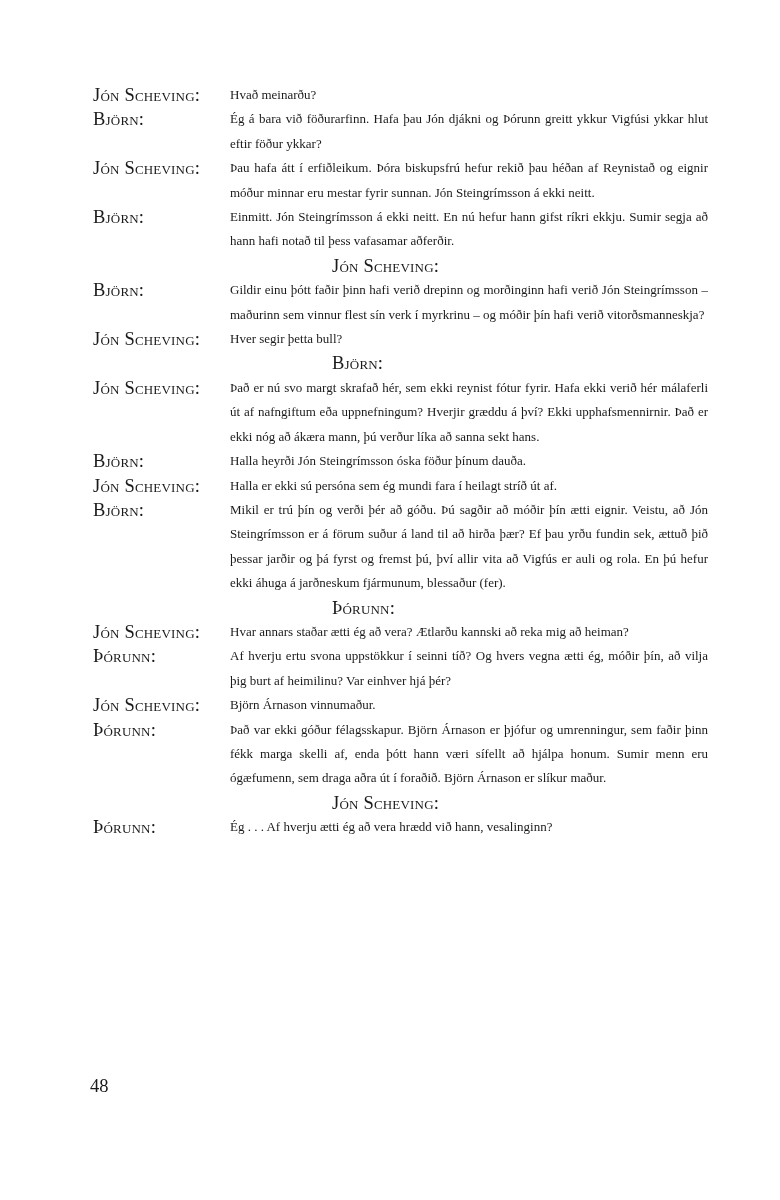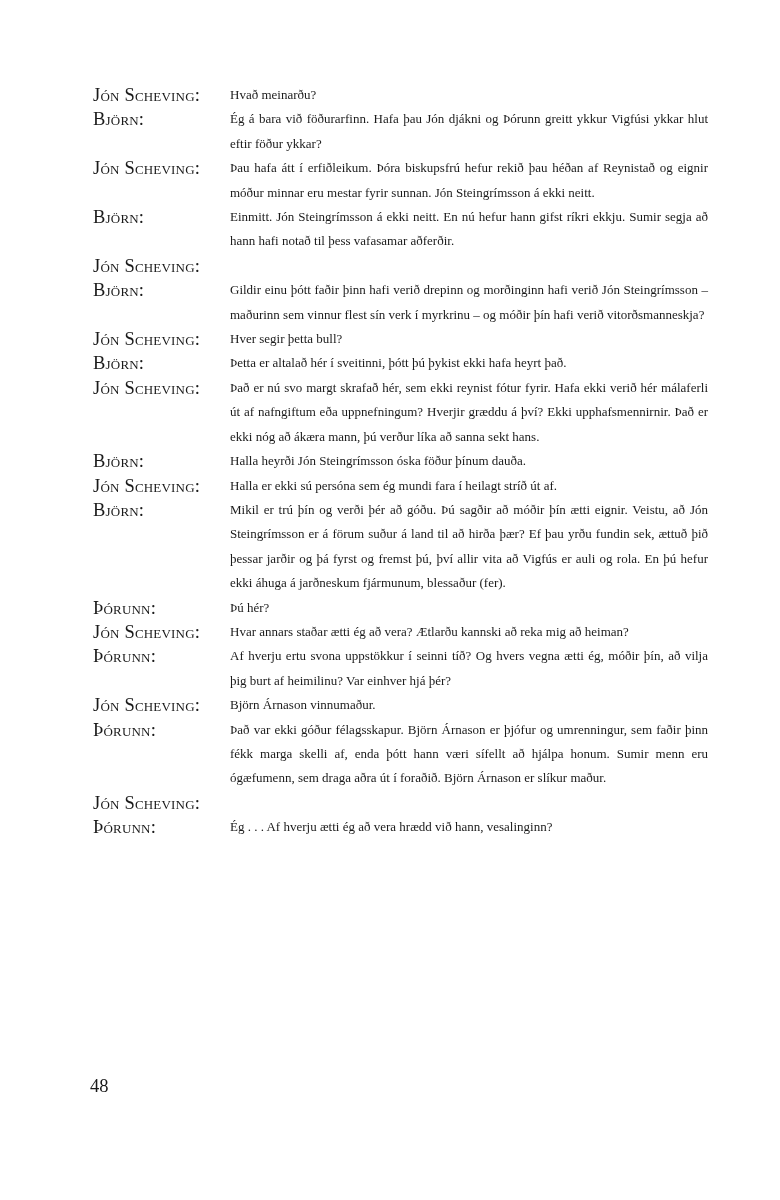--- a/index.html
+++ b/index.html
@@ -17,20 +17,21 @@
     }
     .page {
       position: absolute;
       left: 93px;
       top: 83px;
       width: 615px;
     }
     .entry {
       display: flex;
       align-items: flex-start;
+      justify-content: center;
     }
     .speaker {
       flex: 0 0 137px;
       font-size: 18.5px;
       line-height: 24.4px;
       font-variant: small-caps;
       letter-spacing: 0.2px;
       white-space: nowrap;
     }
     .line {
@@ -76,41 +77,39 @@
   <div class="entry">
     <span class="speaker">Björn:</span>
     <span class="line">Gildir einu þótt faðir þinn hafi verið drepinn og morðinginn hafi verið Jón Steingrímsson – maðurinn sem vinnur flest sín verk í myrkrinu – og móðir þín hafi verið vitorðsmanneskja?</span>
   </div>
   <div class="entry">
     <span class="speaker">Jón Scheving:</span>
     <span class="line">Hver segir þetta bull?</span>
   </div>
   <div class="entry">
     <span class="speaker">Björn:</span>
-    <span class="line">Þetta er altalað hér í sveitinni, þótt þú þykist ekki hafa heyrt það.</span>
   </div>
   <div class="entry">
     <span class="speaker">Jón Scheving:</span>
     <span class="line">Það er nú svo margt skrafað hér, sem ekki reynist fótur fyrir. Hafa ekki verið hér málaferli út af nafngiftum eða uppnefning­um? Hverjir græddu á því? Ekki upphafsmennirnir. Það er ekki nóg að ákæra mann, þú verður líka að sanna sekt hans.</span>
   </div>
   <div class="entry">
     <span class="speaker">Björn:</span>
     <span class="line">Halla heyrði Jón Steingrímsson óska föður þínum dauða.</span>
   </div>
   <div class="entry">
     <span class="speaker">Jón Scheving:</span>
     <span class="line">Halla er ekki sú persóna sem ég mundi fara í heilagt stríð út af.</span>
   </div>
   <div class="entry">
     <span class="speaker">Björn:</span>
     <span class="line"><span>Mikil er trú þín og verði þér að góðu. Þú sagðir að móðir þín ætti eignir. Veistu, að Jón Steingrímsson er á förum suður á land til að hirða þær? Ef þau yrðu fundin sek, ættuð þið þessar jarðir og þá fyrst og fremst þú, því allir vita að Vigfús er auli og rola. En þú hefur ekki áhuga á jarðneskum fjármunum, blessaður</span> <span class="ital">(fer).</span></span>
   </div>
   <div class="entry">
     <span class="speaker">Þórunn:</span>
-    <span class="line">Þú hér?</span>
   </div>
   <div class="entry">
     <span class="speaker">Jón Scheving:</span>
     <span class="line">Hvar annars staðar ætti ég að vera? Ætlarðu kannski að reka mig að heiman?</span>
   </div>
   <div class="entry">
     <span class="speaker">Þórunn:</span>
     <span class="line">Af hverju ertu svona uppstökkur í seinni tíð? Og hvers vegna ætti ég, móðir þín, að vilja þig burt af heimilinu? Var einhver hjá þér?</span>
   </div>
   <div class="entry">

